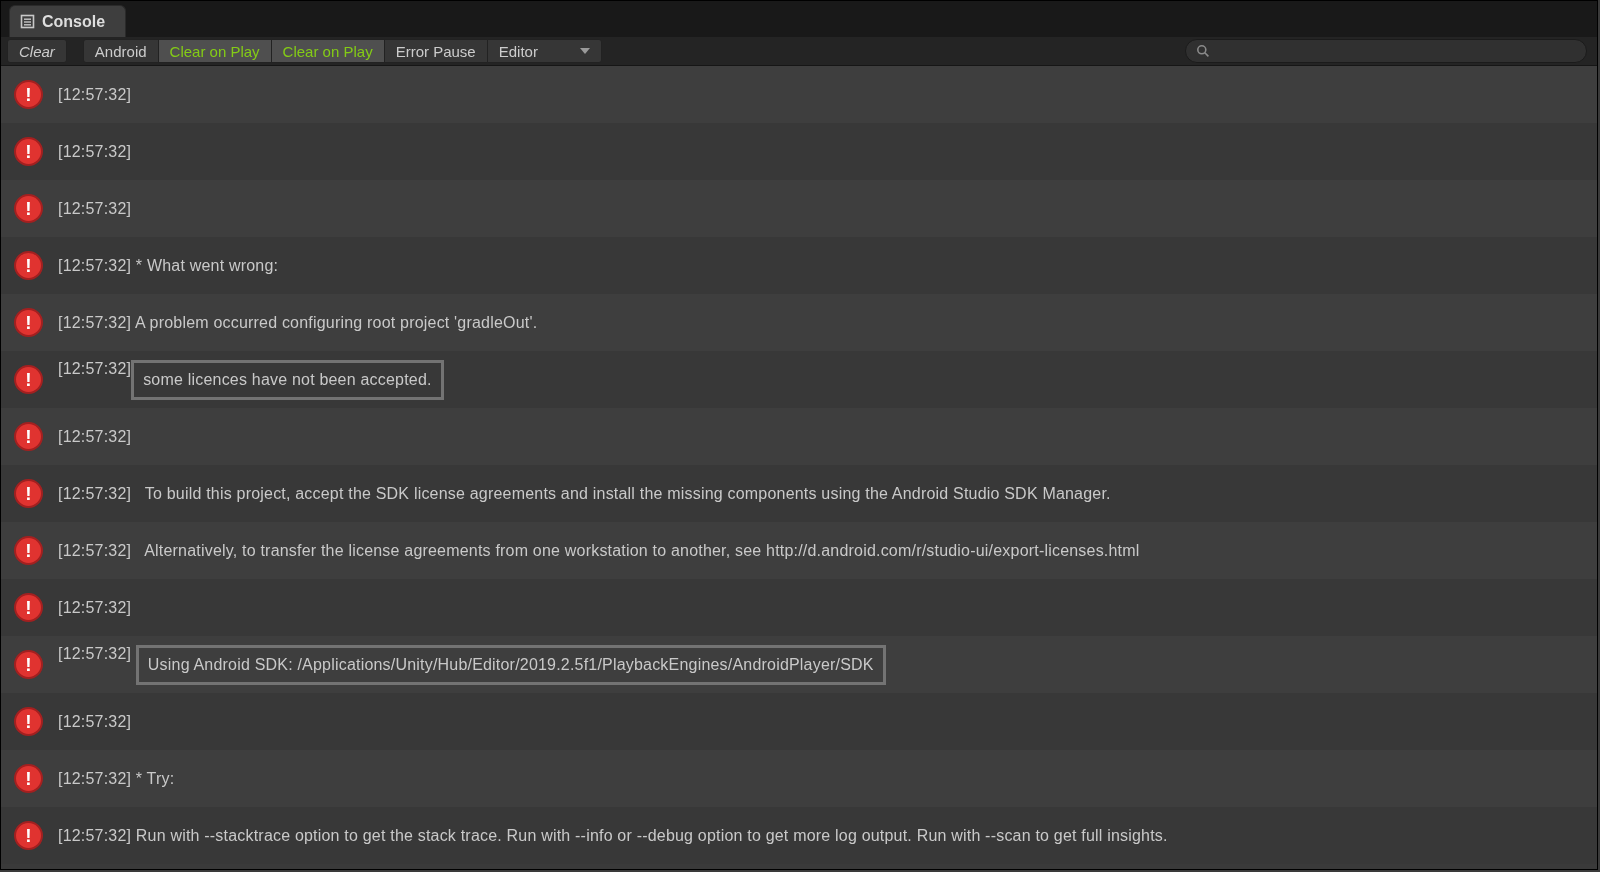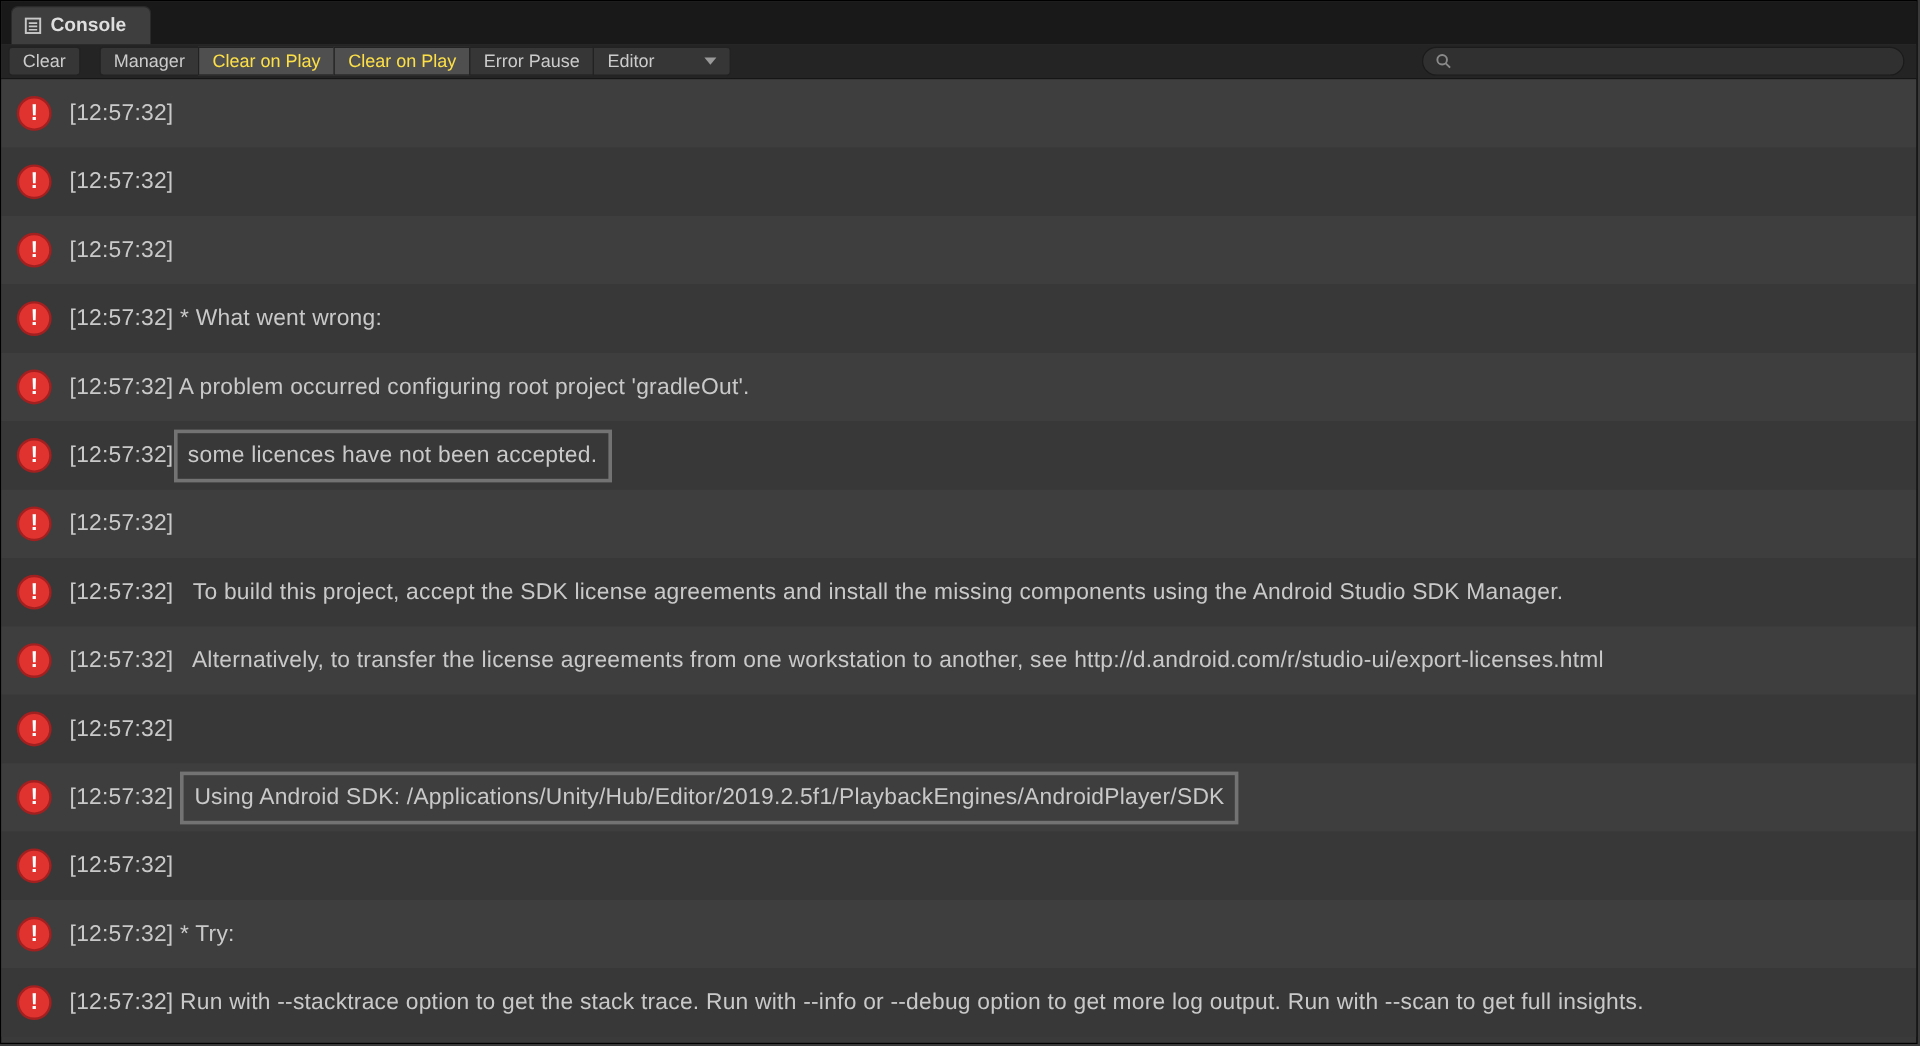--- a/index.html
+++ b/index.html
@@ -46,26 +46,26 @@
   .tbtn {
     font-family: "Liberation Sans", sans-serif;
     font-size: 15px; color: #cccccc;
     background: #363636;
     border: 1px solid #222222;
     height: 24px; padding: 0 11px;
     border-radius: 3px;
     display: inline-flex; align-items: center; gap: 6px;
     cursor: default;
   }
-  .tbtn.standalone { margin-right: 16px; }
+  .tbtn.standalone { margin-right: 16px; font-style: italic; }
   .tb-group { display: flex; }
   .tb-group .tbtn { border-radius: 0; margin-left: -1px; }
   .tb-group .tbtn:first-child { border-radius: 3px 0 0 3px; margin-left: 0; }
   .tb-group .tbtn:last-child { border-radius: 0 3px 3px 0; gap: 42px; }
-  .tbtn.active { background: #4f4f4f; color: #fde047; }
+  .tbtn.active { background: #4f4f4f; color: #84cc16; }
   .dd-arrow {
     width: 0; height: 0;
     border-left: 5px solid transparent;
     border-right: 5px solid transparent;
     border-top: 6px solid #9a9a9a;
     display: inline-block;
   }
   .search {
     margin-left: auto; margin-right: 4px;
     width: 380px; height: 22px;
@@ -97,23 +97,23 @@
     margin: 0 15px 0 13px;
     border-radius: 50%;
     background: #e03330;
     border: 2px solid #a32020;
     color: #ffffff;
     font-weight: bold; font-size: 19px;
     display: flex; align-items: center; justify-content: center;
     box-sizing: border-box;
   }
   .msg {
-    display: flex; align-items: center;
+    display: flex; align-items: flex-start;
     white-space: pre;
-    font-size: 19px;
+    font-size: 16px;
     color: #c9c9c9;
     letter-spacing: 0.2px;
   }
   .boxed {
     border: 3px solid #737373;
     padding: 8px 9px;
     display: inline-block;
   }
 </style>
 </head>
@@ -131,21 +131,21 @@
           <line x1="4" y1="10.8" x2="11" y2="10.8" stroke="#c8c8c8" stroke-width="1.4"></line>
         </svg>
       </span>
       <span>Console</span>
     </div>
   </div>
 
   <div class="toolbar">
     <button class="tbtn standalone">Clear</button>
     <div class="tb-group">
-      <button class="tbtn">Manager</button>
+      <button class="tbtn">Android</button>
       <button class="tbtn active">Clear on Play</button>
       <button class="tbtn active">Clear on Play</button>
       <button class="tbtn">Error Pause</button>
       <button class="tbtn">
         <span>Editor</span>
         <span class="dd-arrow"></span>
       </button>
     </div>
     <div class="search">
       <span style="display:inline-flex;">

